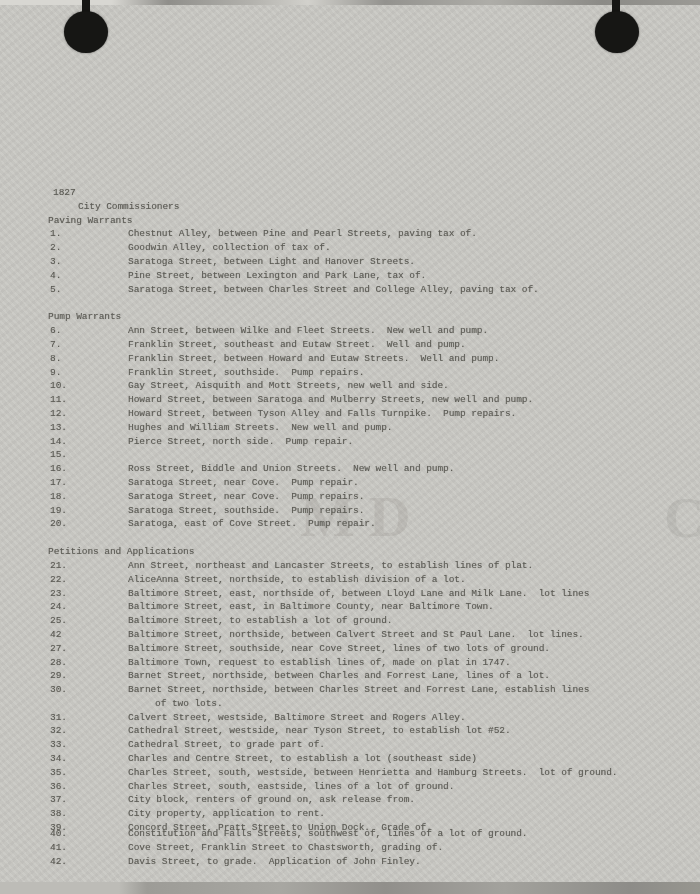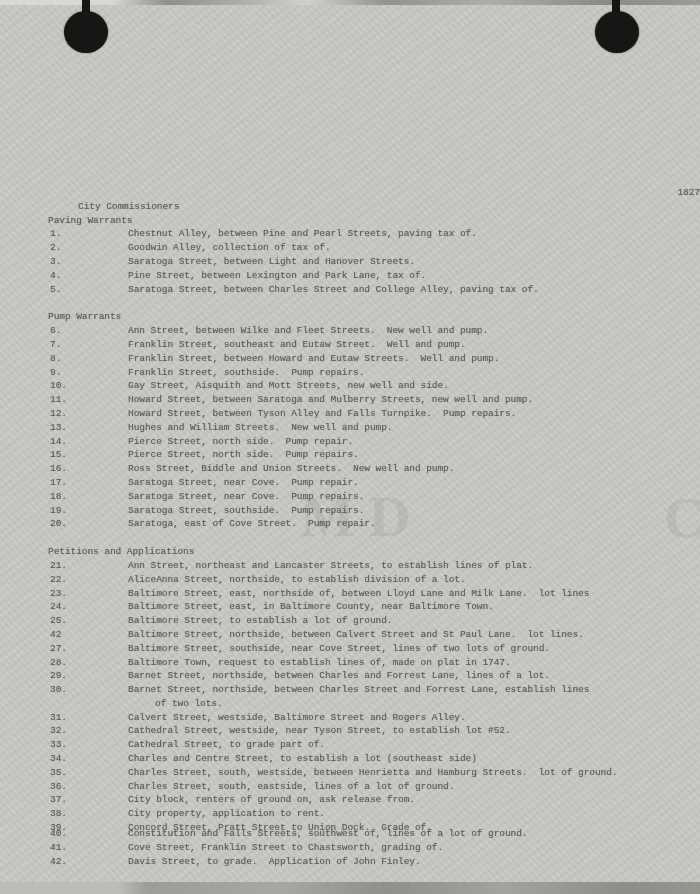--- a/index.html
+++ b/index.html
@@ -59,21 +59,21 @@
     color: rgba(122,120,113,0.15);
     pointer-events: none;
   }
 
   .content {
     position: absolute; top: 186px; left: 0; width: 700px;
     color: #5d5c56;
     font-size: 9.4px; line-height: 13.8px;
     text-shadow: 0.3px 0.3px 0.7px rgba(93,92,86,0.55);
   }
-  .year    { margin-left: 53px; text-align: right; }
+  .year    { margin-left: 53px; }
   .heading { margin-left: 78px; }
   .section { margin-top: 0; }
   .section + .section { margin-top: 14px; }
   .section-title { margin-left: 48px; }
   .entries { list-style: none; margin: 0; padding: 0; }
   .entry { display: flex; align-items: flex-start; }
   .entry .num  { flex: none; margin-left: 50px; width: 78px; }
   .entry .text {
     flex: none; width: 517px;
     padding-left: 27px; text-indent: -27px;
@@ -176,21 +176,20 @@
     <span class="text">Hughes and William Streets.  New well and pump.</span>
   </li>
 
   <li class="entry">
     <span class="num">14.</span>
     <span class="text">Pierce Street, north side.  Pump repair.</span>
   </li>
 
   <li class="entry">
     <span class="num">15.</span>
-    <span class="text">Pierce Street, north side.  Pump repairs.</span>
   </li>
 
   <li class="entry">
     <span class="num">16.</span>
     <span class="text">Ross Street, Biddle and Union Streets.  New well and pump.</span>
   </li>
 
   <li class="entry">
     <span class="num">17.</span>
     <span class="text">Saratoga Street, near Cove.  Pump repair.</span>

